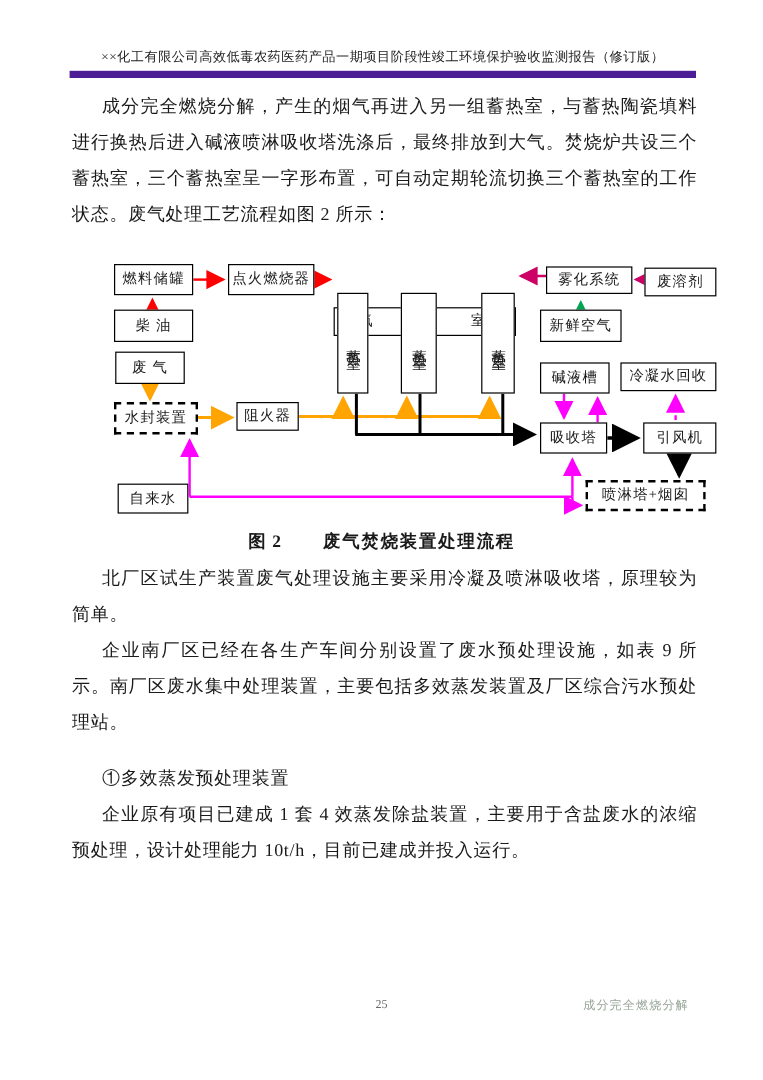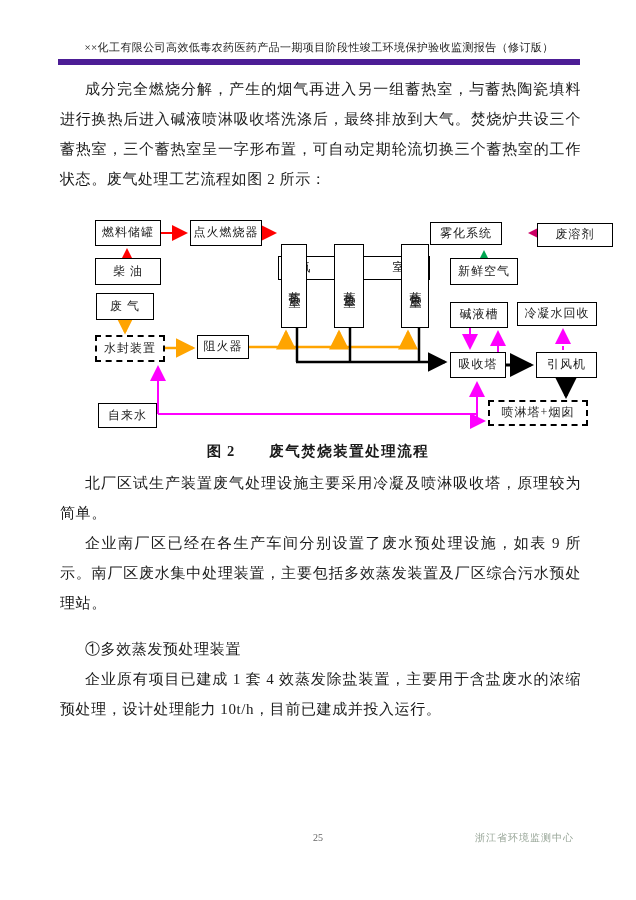--- a/index.html
+++ b/index.html
@@ -122,36 +122,36 @@
   <div class="fnode" style="left:190px;top:220px;width:72px;height:26px">点火燃烧器</div>
   <div class="fnode wide" style="left:278px;top:220px;width:152px;height:24px">氧 化 室</div>
   <div class="fnode vert" style="left:281px;top:244px;width:26px;height:84px">蓄热室一</div>
   <div class="fnode vert" style="left:334px;top:244px;width:30px;height:84px">蓄热室二</div>
   <div class="fnode vert" style="left:401px;top:244px;width:28px;height:84px">蓄热室三</div>
   <div class="fnode" style="left:95px;top:258px;width:66px;height:27px">柴 油</div>
   <div class="fnode" style="left:96px;top:293px;width:58px;height:27px">废 气</div>
   <div class="fnode dashed" style="left:95px;top:335px;width:70px;height:27px">水封装置</div>
   <div class="fnode" style="left:197px;top:335px;width:52px;height:24px">阻火器</div>
   <div class="fnode" style="left:98px;top:403px;width:59px;height:25px">自来水</div>
-  <div class="fnode" style="left:430px;top:222px;width:72px;height:23px">雾化系统</div>
-  <div class="fnode" style="left:537px;top:223px;width:76px;height:24px">废溶剂</div>
+  <div class="fnode" style="left:455px;top:222px;width:72px;height:23px">雾化系统</div>
+  <div class="fnode" style="left:537px;top:223px;width:60px;height:24px">废溶剂</div>
   <div class="fnode" style="left:450px;top:258px;width:68px;height:27px">新鲜空气</div>
   <div class="fnode" style="left:450px;top:302px;width:58px;height:26px">碱液槽</div>
   <div class="fnode" style="left:517px;top:302px;width:80px;height:24px">冷凝水回收</div>
   <div class="fnode" style="left:450px;top:352px;width:56px;height:26px">吸收塔</div>
   <div class="fnode" style="left:536px;top:352px;width:61px;height:26px">引风机</div>
   <div class="fnode dashed" style="left:488px;top:400px;width:100px;height:26px">喷淋塔+烟囱</div>
 
   <div class="fig-caption">
     <span class="cap-label">图 2</span><span class="cap-title">废气焚烧装置处理流程</span>
   </div>
 
   <div class="textblock sections">
     <p class="para">北厂区试生产装置废气处理设施主要采用冷凝及喷淋吸收塔，原理较为简单。</p>
     <p class="para">企业南厂区已经在各生产车间分别设置了废水预处理设施，如表 9 所示。南厂区废水集中处理装置，主要包括多效蒸发装置及厂区综合污水预处理站。</p>
     <p class="sec-heading">①多效蒸发预处理装置</p>
     <p class="para">企业原有项目已建成 1 套 4 效蒸发除盐装置，主要用于含盐废水的浓缩预处理，设计处理能力 10t/h，目前已建成并投入运行。</p>
   </div>
 
   <div class="page-number">25</div>
-  <div class="footer-org">浙江省环境监测中心</div>
+  <div class="footer-org">成分完全燃烧分解</div>
 
 </div>
 
 </body></html>

